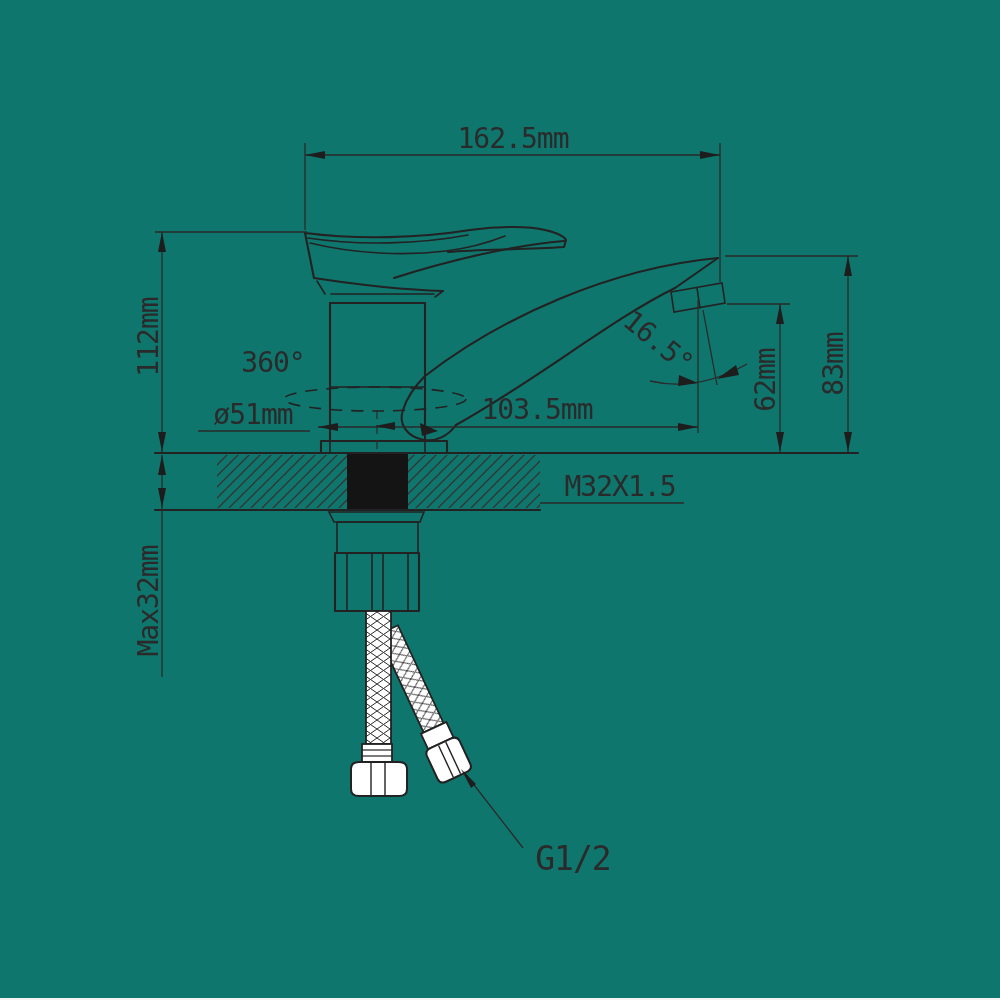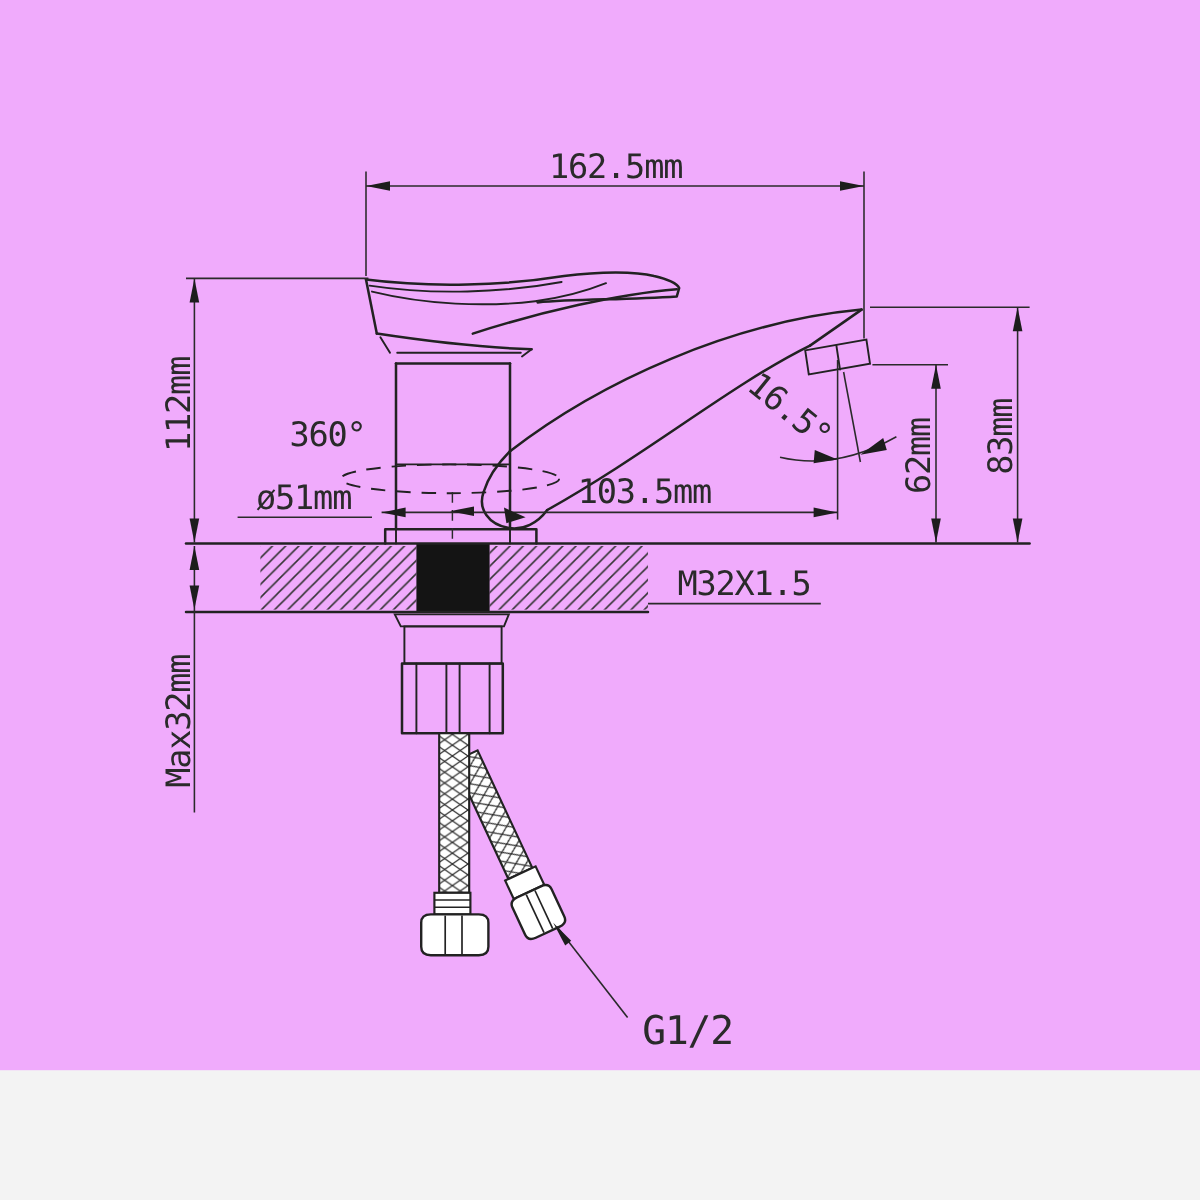--- a/index.html
+++ b/index.html
@@ -1,16 +1,16 @@
 <!DOCTYPE html>
 <html><head>
 <meta charset="utf-8">
 <style>
   html,body{margin:0;padding:0;background:#f3f3f3;}
-  .stage{width:1000px;height:892px;background:#f0abfc;position:relative;margin:0 auto;overflow:hidden;}
+  .stage{width:1000px;height:998px;background:#0f766e;position:relative;margin:0 auto;overflow:hidden;}
   svg{display:block;}
   text{font-family:"DejaVu Sans Mono","Liberation Mono",monospace;fill:#2a2a2a;}
   .dim-text{font-size:28px;letter-spacing:-1px;}
   .dim-text-lg{font-size:33px;letter-spacing:-1px;}
   .outline{stroke:#222;stroke-width:2.1;fill:none;stroke-linecap:round;stroke-linejoin:round;}
   .outline-thin{stroke:#222;stroke-width:1.6;fill:none;stroke-linecap:round;}
   .dimline{stroke:#2a2a2a;stroke-width:1.3;fill:none;}
   .arrow{fill:#1d1d1d;stroke:none;}
   .dash{stroke:#222;stroke-width:1.6;fill:none;stroke-dasharray:12 9;}
   .cdash{stroke:#2a2a2a;stroke-width:1.2;fill:none;stroke-dasharray:9 6;}

